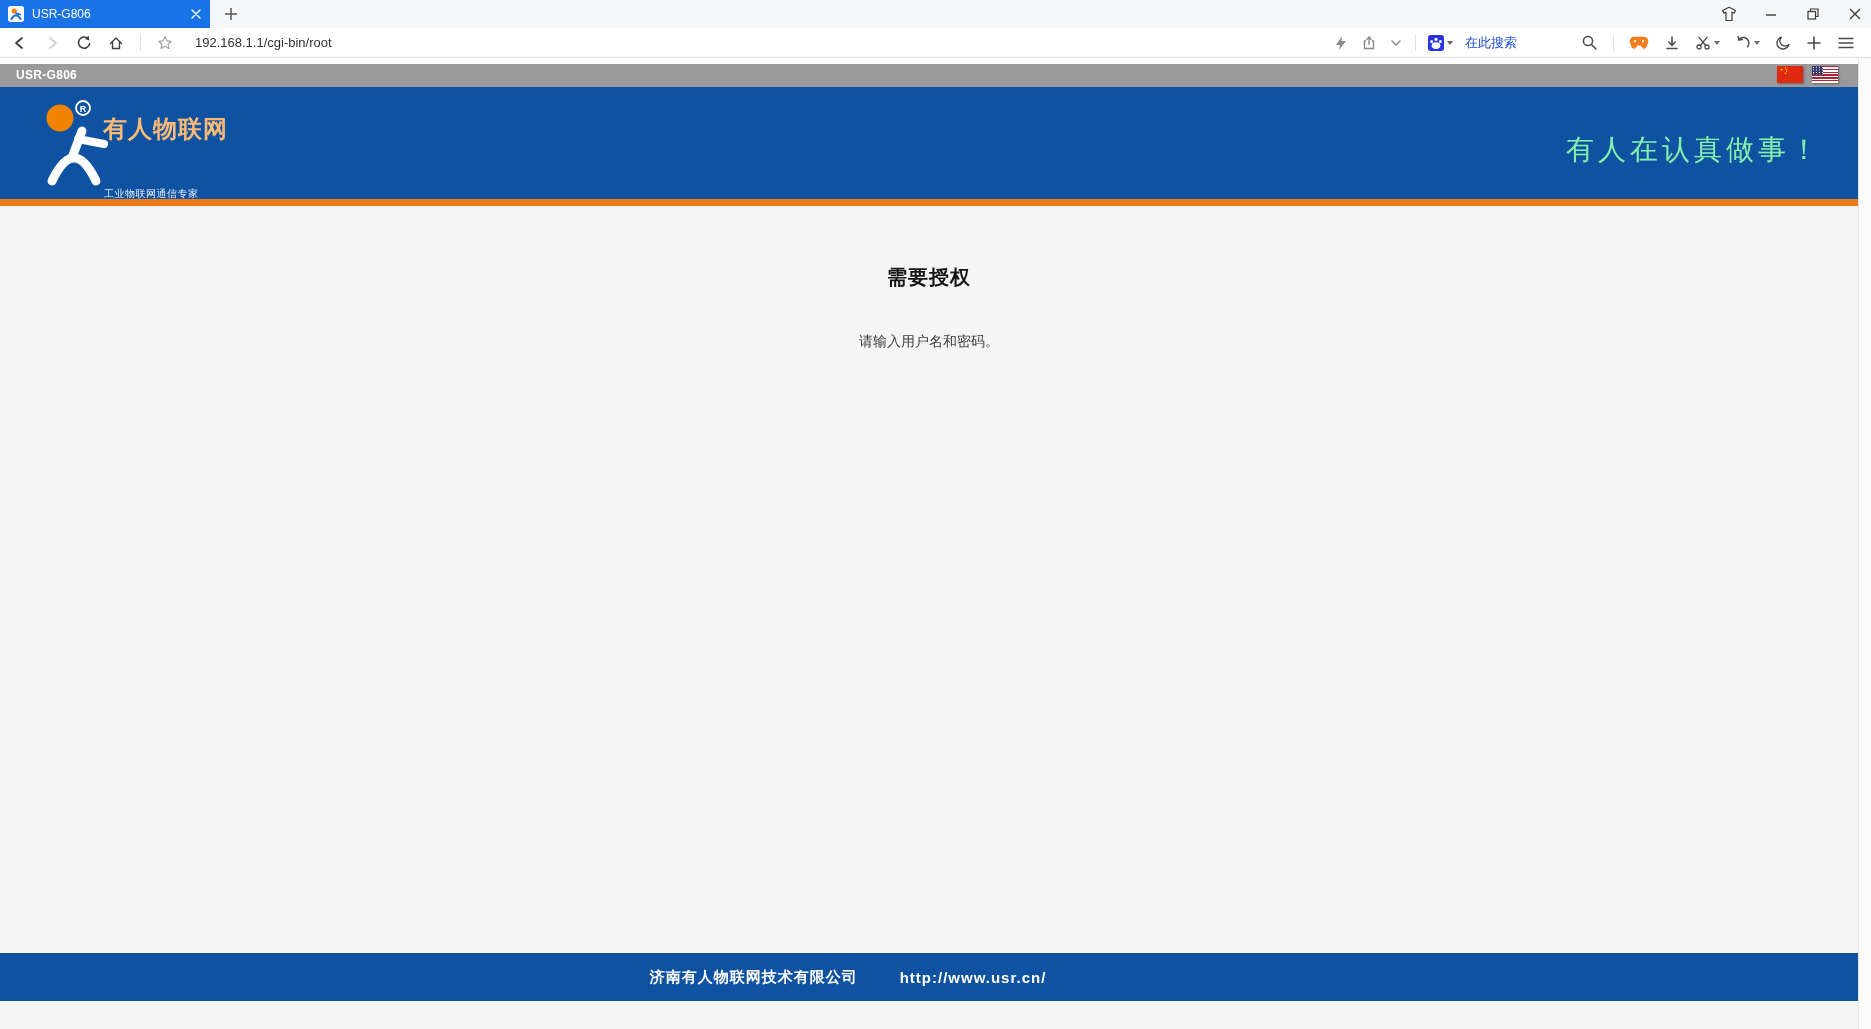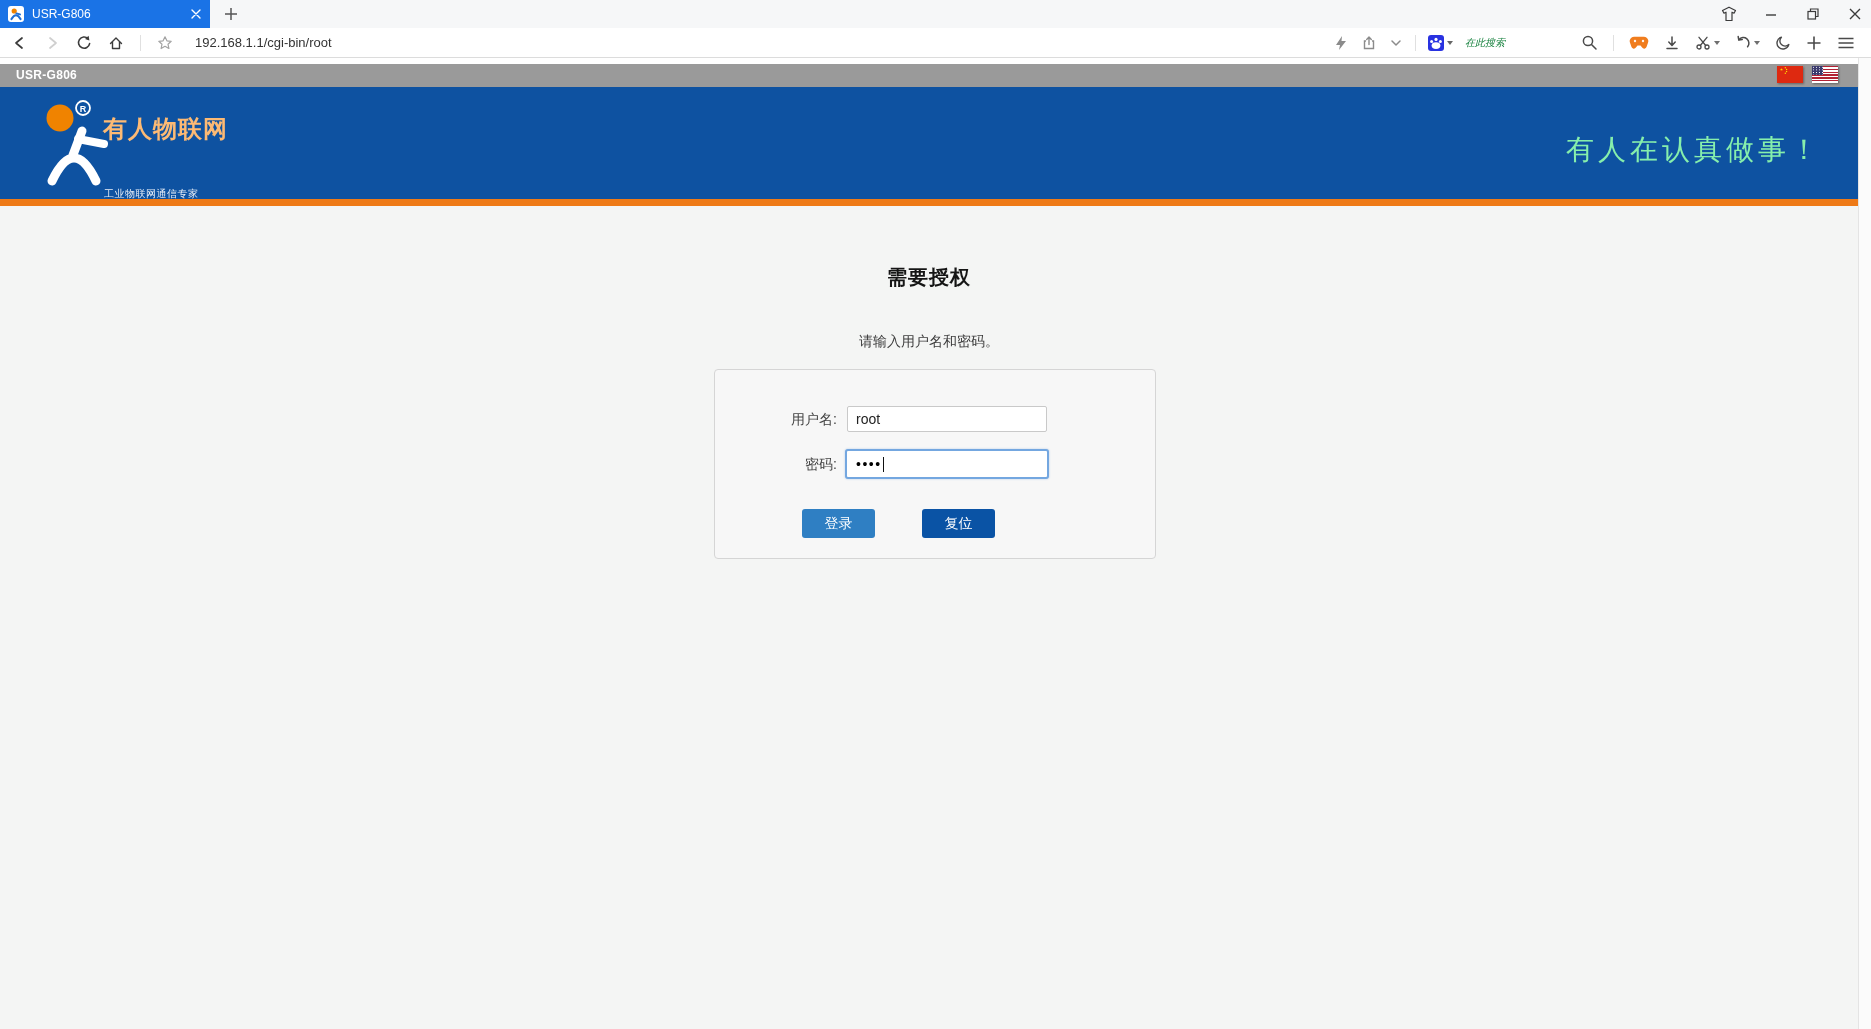--- a/index.html
+++ b/index.html
@@ -27,21 +27,21 @@
   .tab-title{flex:1;color:#fff;font-size:12px;margin-left:8px;white-space:nowrap;overflow:hidden;}
   .tab-close{width:12px;height:12px;display:flex;align-items:center;justify-content:center;cursor:pointer;}
   .newtab{position:absolute;left:216px;top:0;width:30px;height:28px;display:flex;align-items:center;justify-content:center;}
   .win-controls{position:absolute;right:8px;top:0;height:28px;display:flex;align-items:center;gap:26px;}
   .win-controls .wc{width:16px;height:16px;display:flex;align-items:center;justify-content:center;}
   .addressbar{position:absolute;left:0;top:28px;width:1871px;height:30px;background:#fff;border-bottom:1px solid #dcdcdc;}
   .nav-left{position:absolute;left:12px;top:0;height:29px;display:flex;align-items:center;gap:16px;}
   .url-text{font-size:13px;color:#333;margin-left:6px;white-space:nowrap;}
   .vsep{width:1px;height:16px;background:#e0e0e0;}
   .nav-right-a{position:absolute;left:1333px;top:0;height:29px;display:flex;align-items:center;gap:12px;}
-  .search-placeholder{font-size:10px;color:#15803d;white-space:nowrap;font-style:italic;}
+  .search-placeholder{font-size:13px;color:#1d4ed8;white-space:nowrap;}
   .nav-right-b{position:absolute;right:16px;top:0;height:29px;display:flex;align-items:center;gap:15px;}
   .icon-grp{display:flex;align-items:center;gap:3px;}
   
   .page{position:absolute;left:0;top:58px;width:1871px;height:971px;background:#f4f5f4;}
   .scroll-gutter{position:absolute;right:0;top:0;width:13px;height:971px;background:#fbfbfb;border-left:1px solid #e4e4e4;}
   .page-inner{position:absolute;left:0;top:0;width:1858px;height:971px;}
   .strip-top{position:absolute;left:0;top:0;width:1858px;height:6px;background:#fff;}
   .devicebar{position:absolute;left:0;top:6px;width:1858px;height:23px;background:var(--device-bar-gray);}
   .device-model{position:absolute;left:16px;top:0;line-height:23px;font-size:12px;font-weight:700;color:#fff;letter-spacing:.3px;}
   .flag{position:absolute;top:2px;width:26px;height:17px;box-shadow:1px 1px 2px rgba(0,0,0,.35);overflow:hidden;}
@@ -286,30 +286,25 @@
       <span class="tagline">工业物联网通信专家</span>
       <span class="slogan">有人在认真做事！</span>
     </div>
 
     <div class="orangebar"></div>
 
     <div class="content">
       <div class="auth-title">需要授权</div>
       <div class="auth-sub">请输入用户名和密码。</div>
 
-      <div class="panel">
-        <span class="fld-label lbl-user">用户名:</span>
-        <input class="inp-user" type="text" readonly="" value="root" style="">
-        <span class="fld-label lbl-pass">密码:</span>
-        <div class="inp-pass">
-          <span class="pass-dots">••••</span>
-          <span class="caret"></span>
-        </div>
-        <button class="btn btn-login">登录</button>
-        <button class="btn btn-reset">复位</button>
+    </div>
+
+    <div class="sitefooter">
+      <div class="footer-inner">
+        <span class="footer-company">济南有人物联网技术有限公司</span>
+        <span class="footer-url">http://www.usr.cn/</span>
       </div>
     </div>
-
     <div class="strip-bottom"></div>
   </div>
 
   <div class="scroll-gutter"></div>
 </div>
 
 </body></html>

